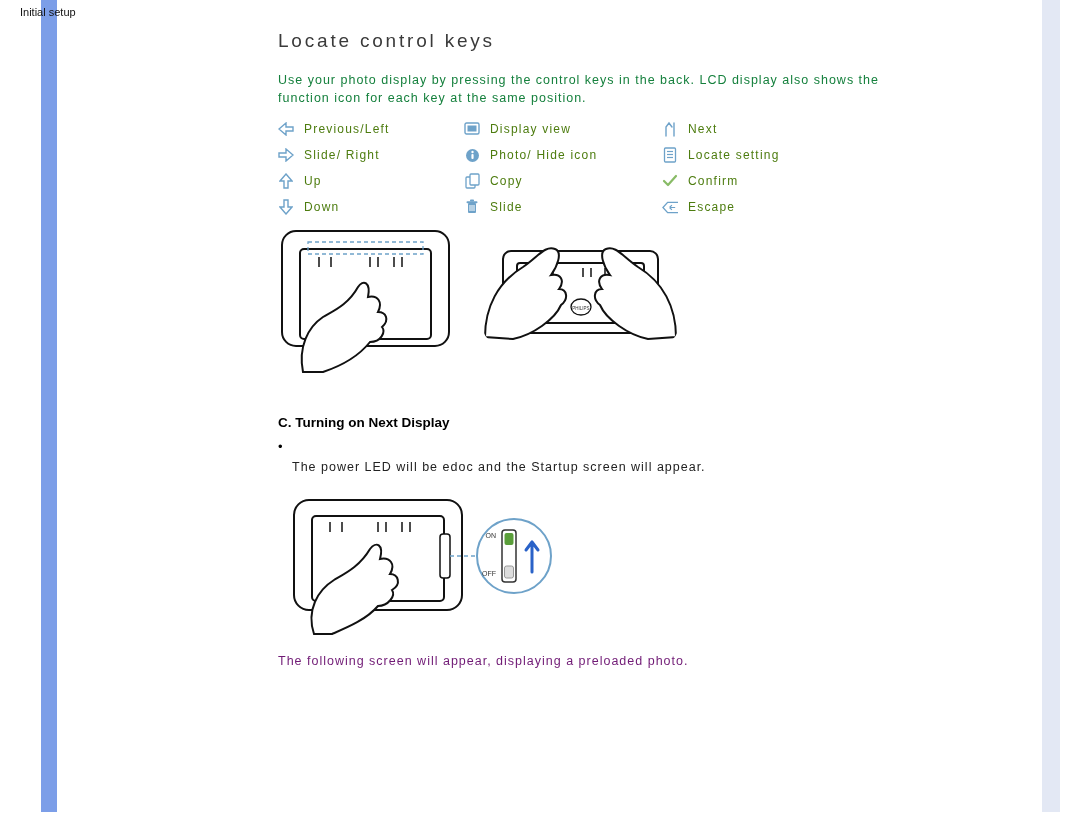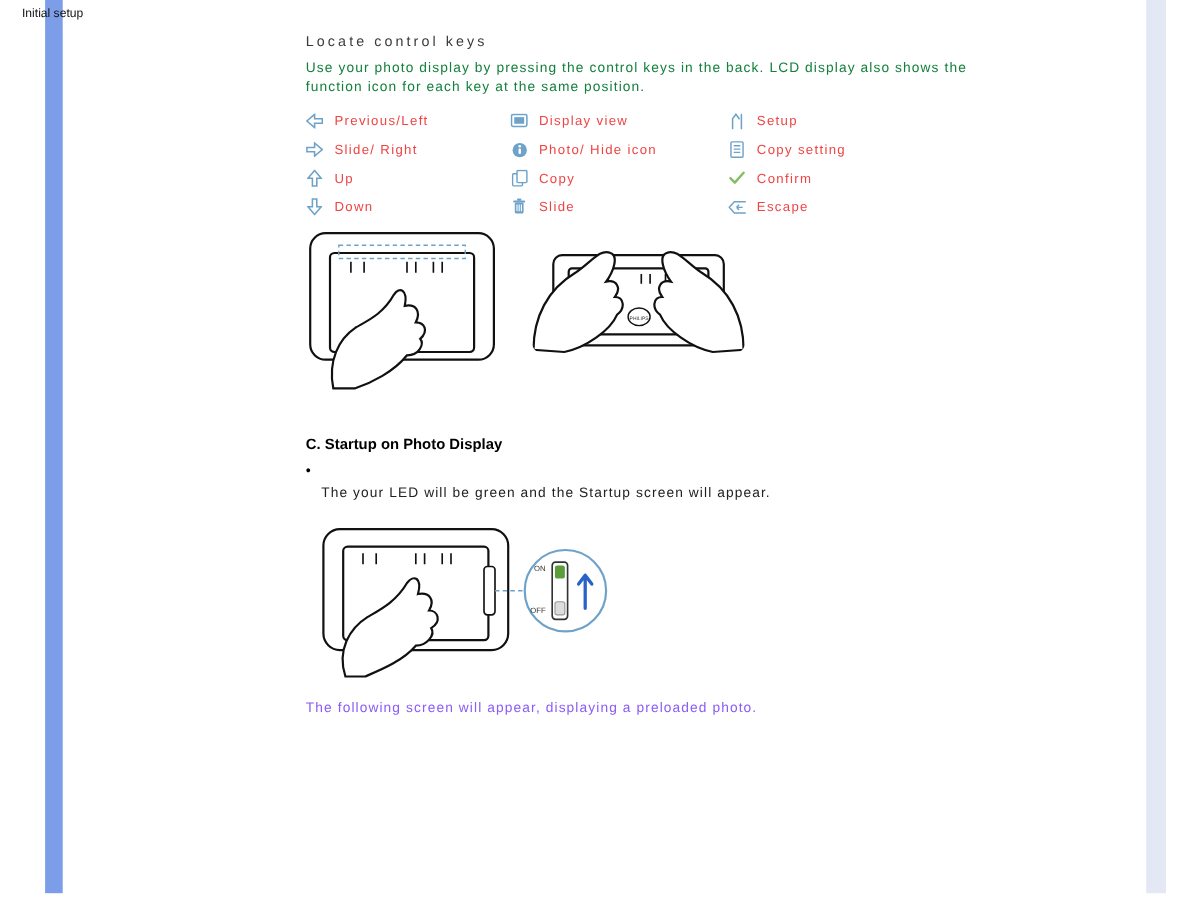--- a/index.html
+++ b/index.html
@@ -2,36 +2,36 @@
 <html><head>
 <meta charset="utf-8">
 <style>
   html,body{margin:0;padding:0;background:#fff;font-family:Arial,Helvetica,sans-serif;color:#111;}
   .page{width:1080px;height:834px;position:relative;}
   .header{position:absolute;left:20px;top:6px;font-size:11px;}
   .footer{position:absolute;left:18px;top:814px;font-size:10px;}
   .bar-left{position:absolute;left:41px;top:0;width:16px;height:812px;background:#7c9ee8;}
   .bar-right{position:absolute;left:1042px;top:0;width:18px;height:812px;background:#e3e8f4;}
   .content{position:absolute;left:278px;top:30px;width:620px;}
-  .sec-title{font-size:13px;letter-spacing:2.8px;color:#3a3a3a;margin-bottom:8px;}
+  .sec-title{font-size:19px;letter-spacing:2.8px;color:#3a3a3a;margin-bottom:20px;}
   .intro{font-size:12.5px;letter-spacing:1px;line-height:1.4;color:#15803d;margin-bottom:14px;}
   .keys{display:flex;gap:18px;margin-bottom:12px;}
   .col{display:flex;flex-direction:column;gap:10px;}
   .c1{width:168px;} .c2{width:180px;} .c3{width:160px;}
-  .item{display:flex;align-items:center;gap:10px;font-size:12px;letter-spacing:1.2px;color:#ef4444;}
+  .item{display:flex;align-items:center;gap:10px;font-size:12px;letter-spacing:1.2px;color:#4d7c0f;}
   .ico{width:16px;height:16px;display:flex;align-items:center;justify-content:center;flex:0 0 16px;}
   .ico svg{display:block;}
   .figs{display:flex;gap:30px;align-items:flex-start;margin-top:4px;margin-bottom:40px;}
   .fig{border-radius:14px;}
   .secC{margin-top:8px;}
   .h2{font-size:13.5px;font-weight:bold;color:#000;margin-bottom:10px;}
   .bullet{display:flex;gap:6px;font-size:12.5px;letter-spacing:1px;line-height:1.45;color:#222;}
   .dot{flex:0 0 8px;color:#000;font-size:13px;line-height:1;}
   .fig2wrap{margin:18px 0 14px 10px;}
-  .after{font-size:12.5px;letter-spacing:1px;color:#8b5cf6;}
+  .after{font-size:12.5px;letter-spacing:1px;color:#701a75;}
 </style>
 </head>
 <body>
 <div class="page">
 
 <div class="bar-left"></div>
 <div class="bar-right"></div>
 
 <div class="header">Initial setup</div>
 
@@ -121,32 +121,32 @@
       </div>
     </div>
 
     <div class="col c3">
       <div class="item">
         <span class="ico">
           <svg width="15" height="16" viewBox="0 0 15 16">
                 <path d="M3 15 L3 6 M3 6 L6 2 L9 6 M11 15 L11 2" fill="none" stroke="#6ea2c9" stroke-width="1.4" stroke-linecap="round"></path>
               </svg>
         </span>
-        <span>Setup</span>
+        <span>Next</span>
       </div>
       <div class="item">
         <span class="ico">
           <svg width="14" height="16" viewBox="0 0 14 16">
                 <rect x="1.5" y="1" width="11" height="14" rx="1" fill="none" stroke="#6ea2c9" stroke-width="1.3"></rect>
                 <line x1="4" y1="4.5" x2="10" y2="4.5" stroke="#6ea2c9" stroke-width="1.2"></line>
                 <line x1="4" y1="7.5" x2="10" y2="7.5" stroke="#6ea2c9" stroke-width="1.2"></line>
                 <line x1="4" y1="10.5" x2="10" y2="10.5" stroke="#6ea2c9" stroke-width="1.2"></line>
               </svg>
         </span>
-        <span>Copy setting</span>
+        <span>Locate setting</span>
       </div>
       <div class="item">
         <span class="ico">
           <svg width="16" height="14" viewBox="0 0 16 14">
                 <path d="M2 7 L6 11 L14 2" fill="none" stroke="#88bb66" stroke-width="2.2" stroke-linecap="round" stroke-linejoin="round"></path>
               </svg>
         </span>
         <span>Confirm</span>
       </div>
       <div class="item">
@@ -195,26 +195,26 @@
       <ellipse cx="98" cy="80" rx="10" ry="8" fill="#fff" stroke="#111" stroke-width="1.3"></ellipse>
       <text x="98" y="83" text-anchor="middle" font-size="4.5" fill="#333">PHILIPS</text>
 
       <path d="M2 110 C2 80 15 55 40 40 C55 30 62 18 72 22 C80 25 74 40 68 48 C78 46 82 54 76 62 C84 62 86 72 78 78 C72 92 50 108 30 112 Z" fill="#fff" stroke="#111" stroke-width="2"></path>
 
       <path d="M193 110 C193 80 180 55 155 40 C140 30 133 18 123 22 C115 25 121 40 127 48 C117 46 113 54 119 62 C111 62 109 72 117 78 C123 92 145 108 165 112 Z" fill="#fff" stroke="#111" stroke-width="2"></path>
     </svg>
   </div>
 
   <div class="secC">
-    <div class="h2">C. Startup on Photo Display</div>
+    <div class="h2">C. Turning on Next Display</div>
     <div class="bullet">
       <span class="dot">•</span>
       <span>
         <br>
-        <span>The your LED will be green and the Startup screen will appear.</span>
+        <span>The power LED will be edoc and the Startup screen will appear.</span>
       </span>
     </div>
 
     <div class="fig2wrap">
       <svg width="265" height="142" viewBox="0 0 265 142">
 
         <rect x="6" y="6" width="168" height="110" rx="15" fill="#fff" stroke="#111" stroke-width="2"></rect>
         <rect x="24" y="22" width="132" height="85" rx="4" fill="#fff" stroke="#111" stroke-width="2"></rect>
         <g stroke="#111" stroke-width="1.5">
           <line x1="42" y1="28" x2="42" y2="38"></line>

